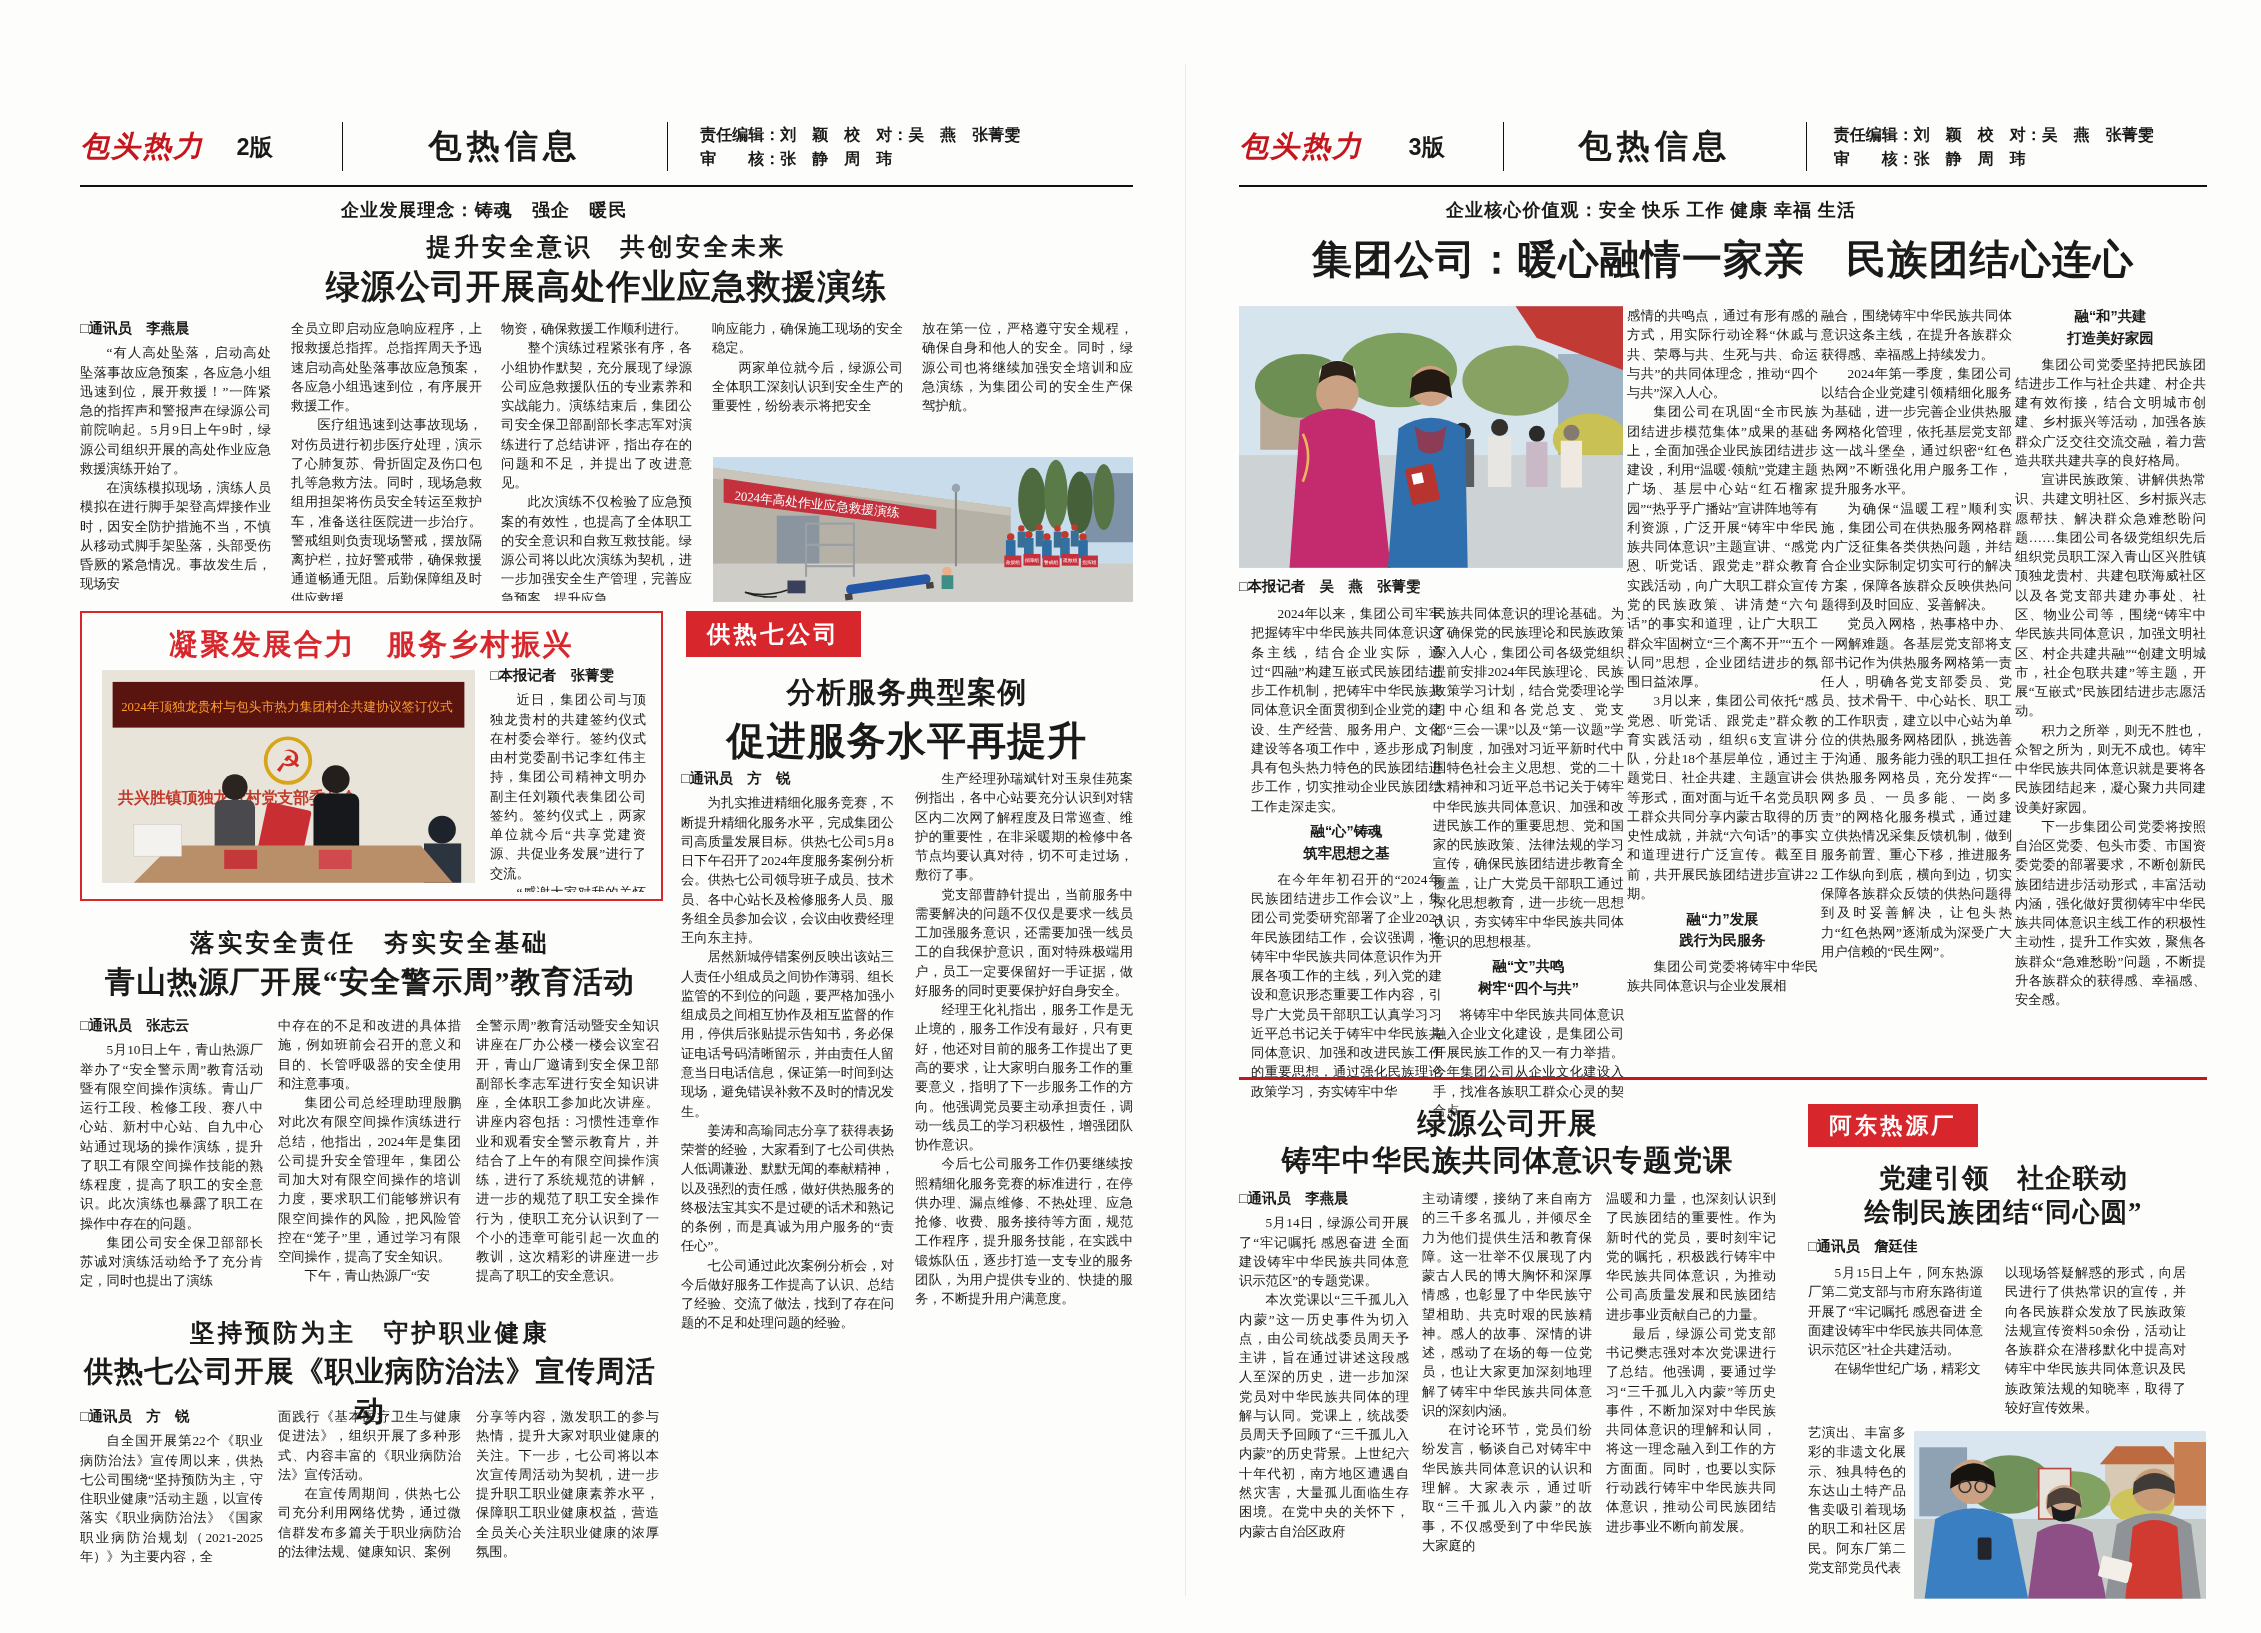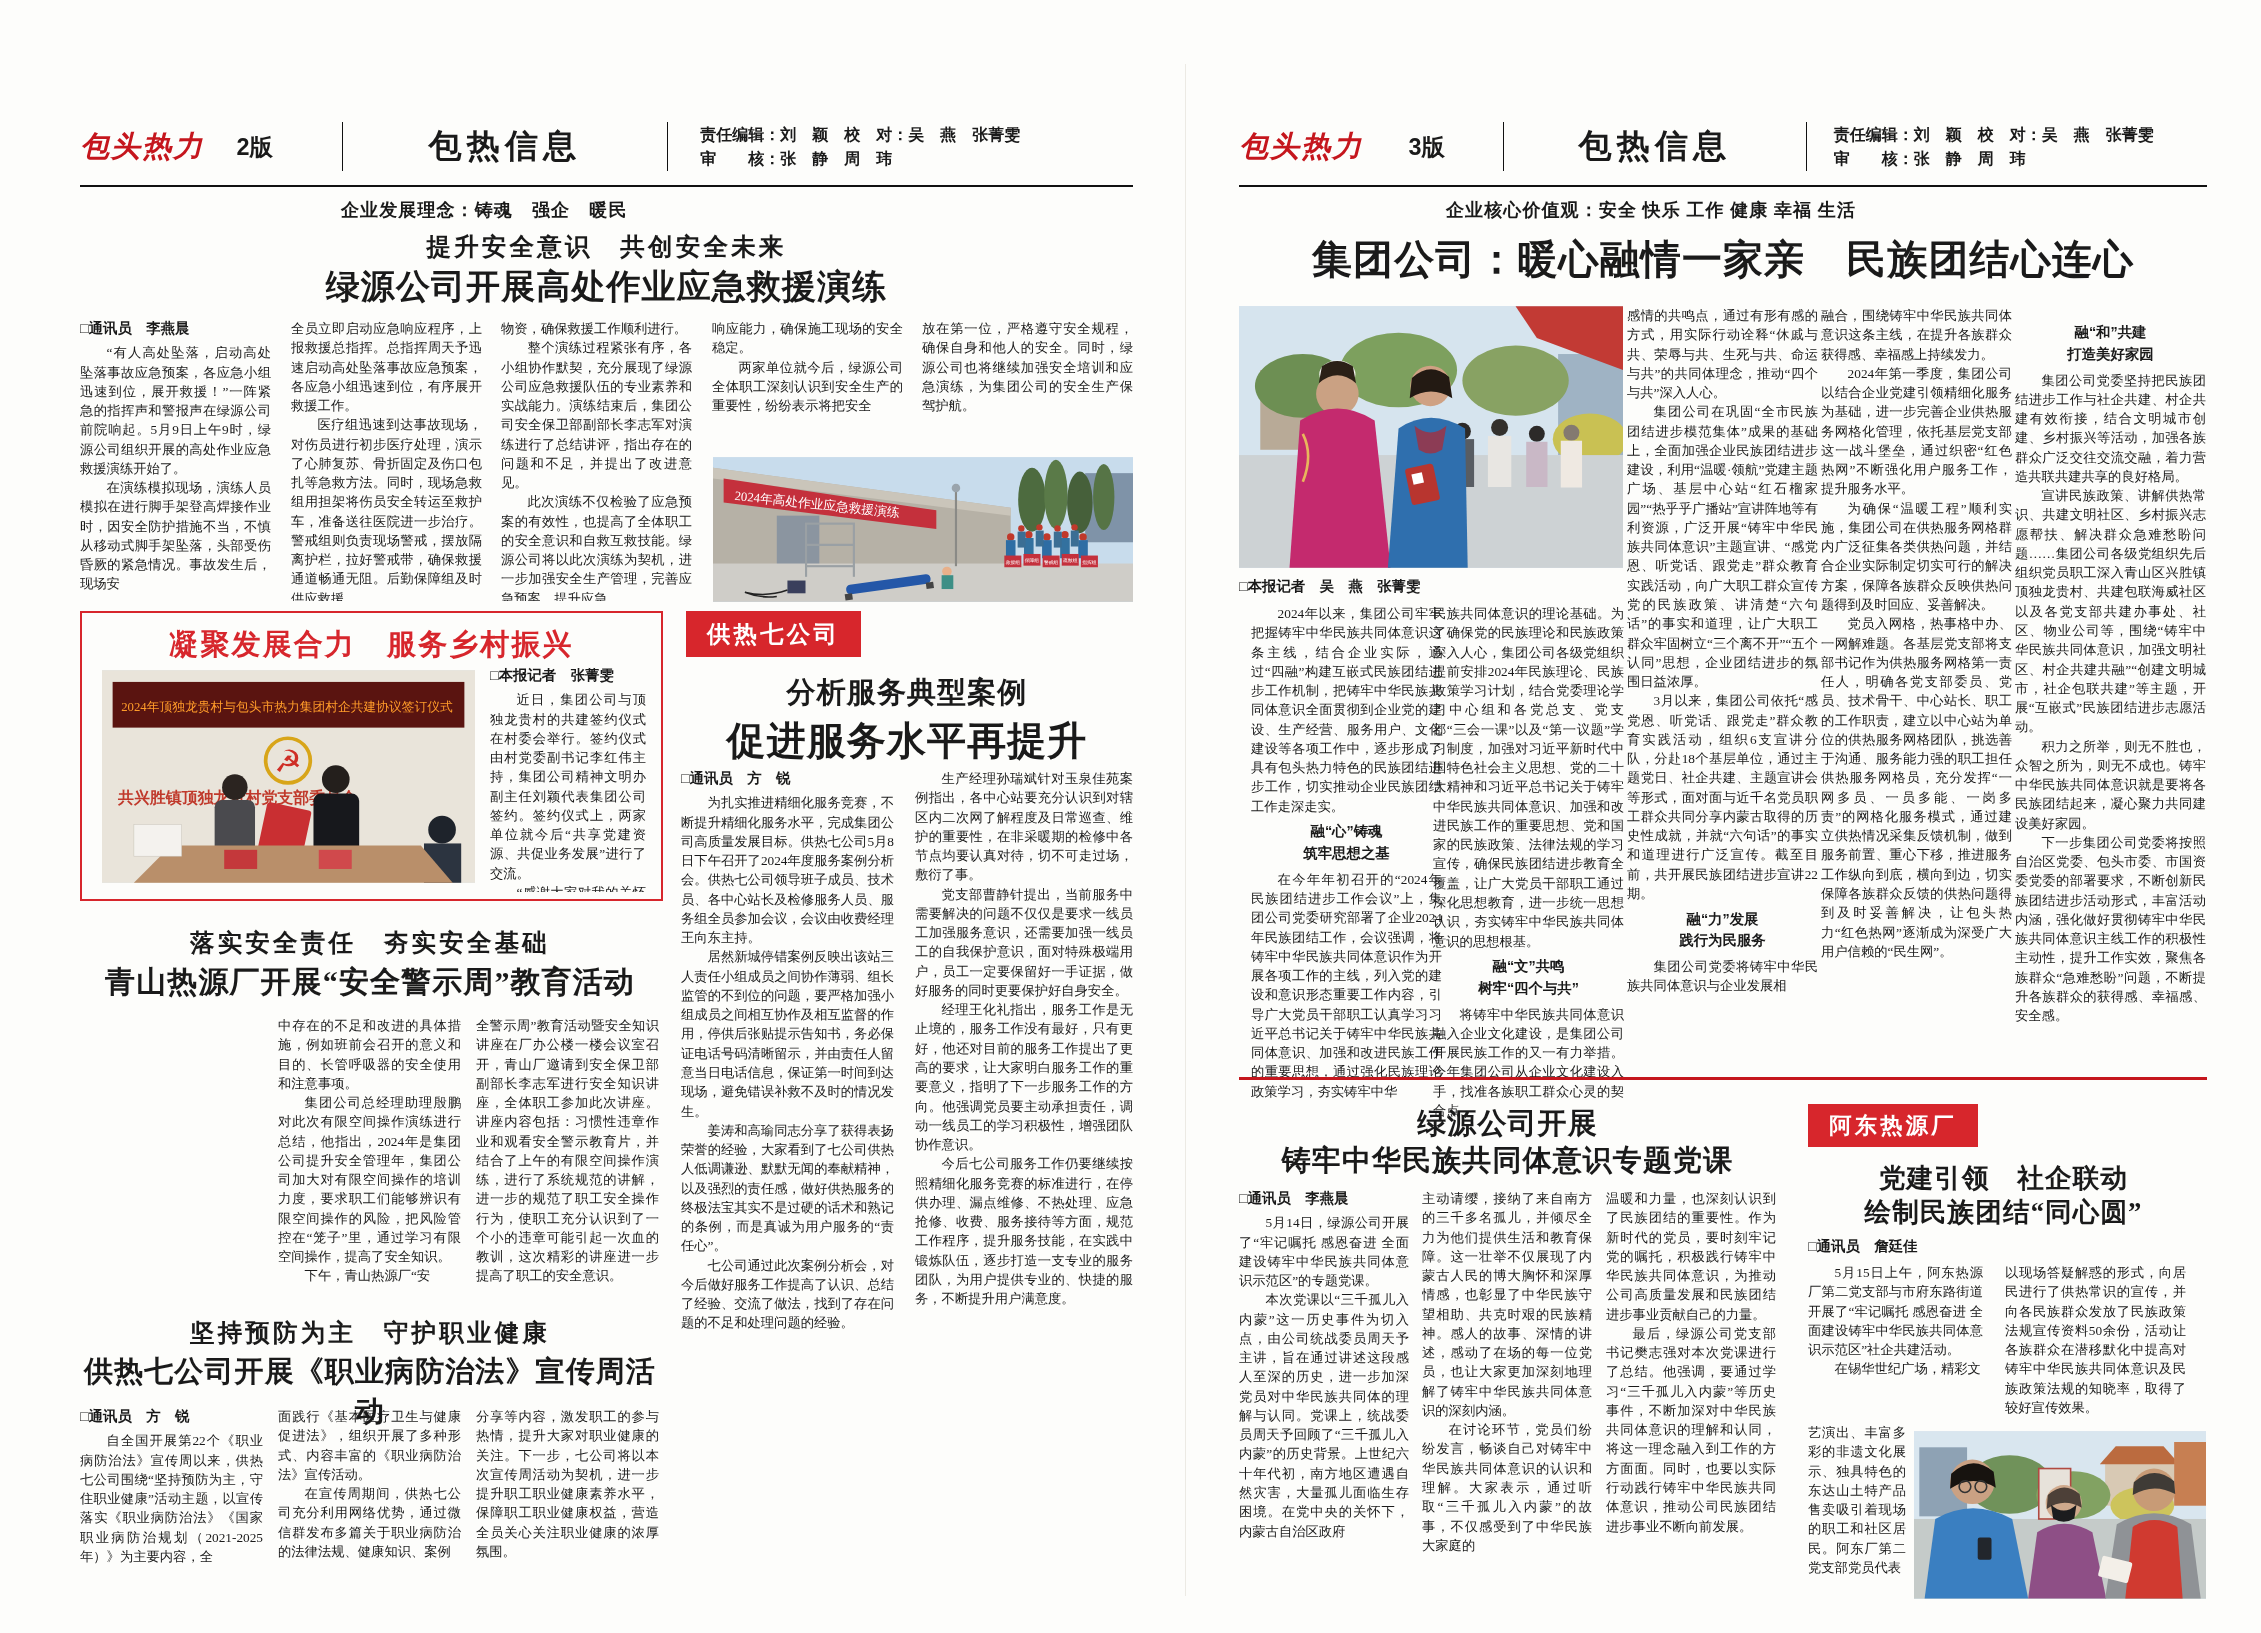--- a/index.html
+++ b/index.html
@@ -183,20 +183,27 @@
       <div class="byline">□本报记者　张菁雯</div>
       <div class="col" style="height:202px;">
           <p>近日，集团公司与顶独龙贵村的共建签约仪式在村委会举行。签约仪式由村党委副书记李红伟主持，集团公司精神文明办副主任刘颖代表集团公司签约。签约仪式上，两家单位就今后“共享党建资源、共促业务发展”进行了交流。</p>
           <p>“感谢大家对我的关怀和惦记，你们今天来看我，我太开心了。”看着集团公司送上的慰问品，村里年近百岁的老人吕清枝高兴地说道。为孤残和百岁村民送上慰问品是这次共建活动的一项重要内容，集团公司为此做了精心准备。供热一公司作为集团公司基层单位代表参加本次活动。</p>
         </div>
     </div>
   </div>
 
   <div class="kicker abs" style="left:0;top:830px;width:580px;">落实安全责任　夯实安全基础</div>
   <div class="headline abs" style="left:0;top:866px;width:580px;font-size:30px;">青山热源厂开展“安全警示周”教育活动</div>
+  <div class="abs" style="left:0;top:920px;width:183px;height:282px;">
+    <div class="byline">□通讯员　张志云</div>
+    <div class="col" style="height:255px;">
+        <p>5月10日上午，青山热源厂举办了“安全警示周”教育活动暨有限空间操作演练。青山厂运行工段、检修工段、赛八中心站、新村中心站、自九中心站通过现场的操作演练，提升了职工有限空间操作技能的熟练程度，提高了职工的安全意识。此次演练也暴露了职工在操作中存在的问题。</p>
+        <p>集团公司安全保卫部部长苏诚对演练活动给予了充分肯定，同时也提出了演练</p>
+      </div>
+  </div>
   <div class="col cont abs" style="left:198px;top:920px;width:183px;height:282px;">
       <p>中存在的不足和改进的具体措施，例如班前会召开的意义和目的、长管呼吸器的安全使用和注意事项。</p>
       <p>集团公司总经理助理殷鹏对此次有限空间操作演练进行总结，他指出，2024年是集团公司提升安全管理年，集团公司加大对有限空间操作的培训力度，要求职工们能够辨识有限空间操作的风险，把风险管控在“笼子”里，通过学习有限空间操作，提高了安全知识。</p>
       <p>下午，青山热源厂“安</p>
     </div>
   <div class="col cont abs" style="left:396px;top:920px;width:183px;height:282px;">
       <p>全警示周”教育活动暨安全知识讲座在厂办公楼一楼会议室召开，青山厂邀请到安全保卫部副部长李志军进行安全知识讲座，全体职工参加此次讲座。讲座内容包括：习惯性违章作业和观看安全警示教育片，并结合了上午的有限空间操作演练，进行了系统规范的讲解，进一步的规范了职工安全操作行为，使职工充分认识到了一个小的违章可能引起一次血的教训，这次精彩的讲座进一步提高了职工的安全意识。</p>
     </div>
 
   <div class="kicker abs" style="left:0;top:1220px;width:580px;">坚持预防为主　守护职业健康</div>
@@ -336,21 +343,21 @@
         <p>集团公司党委将铸牢中华民族共同体意识与企业发展相</p>
       </div>
   </div>
   <div class="col cont abs" style="left:582px;top:210px;width:191px;height:766px;">
       <p>融合，围绕铸牢中华民族共同体意识这条主线，在提升各族群众获得感、幸福感上持续发力。</p>
       <p>2024年第一季度，集团公司以结合企业党建引领精细化服务为基础，进一步完善企业供热服务网格化管理，依托基层党支部这一战斗堡垒，通过织密“红色热网”不断强化用户服务工作，提升服务水平。</p>
       <p>为确保“温暖工程”顺利实施，集团公司在供热服务网格群内广泛征集各类供热问题，并结合企业实际制定切实可行的解决方案，保障各族群众反映供热问题得到及时回应、妥善解决。</p>
       <p>党员入网格，热事格中办、一网解难题。各基层党支部将支部书记作为供热服务网格第一责任人，明确各党支部委员、党员、技术骨干、中心站长、职工的工作职责，建立以中心站为单位的供热服务网格团队，挑选善于沟通、服务能力强的职工担任供热服务网格员，充分发挥“一网多员、一员多能、一岗多责”的网格化服务模式，通过建立供热情况采集反馈机制，做到服务前置、重心下移，推进服务工作纵向到底，横向到边，切实保障各族群众反馈的供热问题得到及时妥善解决，让包头热力“红色热网”逐渐成为深受广大用户信赖的“民生网”。</p>
     </div>
   <div class="abs" style="left:776px;top:210px;width:191px;height:766px;">
-    <div class="subhead" style="margin-top:16px;">
+    <div class="subhead" style="margin-top:0;">
       <div>融“和”共建</div>
       <div>打造美好家园</div>
     </div>
     <div class="col">
         <p>集团公司党委坚持把民族团结进步工作与社企共建、村企共建有效衔接，结合文明城市创建、乡村振兴等活动，加强各族群众广泛交往交流交融，着力营造共联共建共享的良好格局。</p>
         <p>宣讲民族政策、讲解供热常识、共建文明社区、乡村振兴志愿帮扶、解决群众急难愁盼问题……集团公司各级党组织先后组织党员职工深入青山区兴胜镇顶独龙贵村、共建包联海威社区以及各党支部共建办事处、社区、物业公司等，围绕“铸牢中华民族共同体意识，加强文明社区、村企共建共融”“创建文明城市，社企包联共建”等主题，开展“互嵌式”民族团结进步志愿活动。</p>
         <p>积力之所举，则无不胜也，众智之所为，则无不成也。铸牢中华民族共同体意识就是要将各民族团结起来，凝心聚力共同建设美好家园。</p>
         <p>下一步集团公司党委将按照自治区党委、包头市委、市国资委党委的部署要求，不断创新民族团结进步活动形式，丰富活动内涵，强化做好贯彻铸牢中华民族共同体意识主线工作的积极性主动性，提升工作实效，聚焦各族群众“急难愁盼”问题，不断提升各族群众的获得感、幸福感、安全感。</p>
       </div>
   </div>

